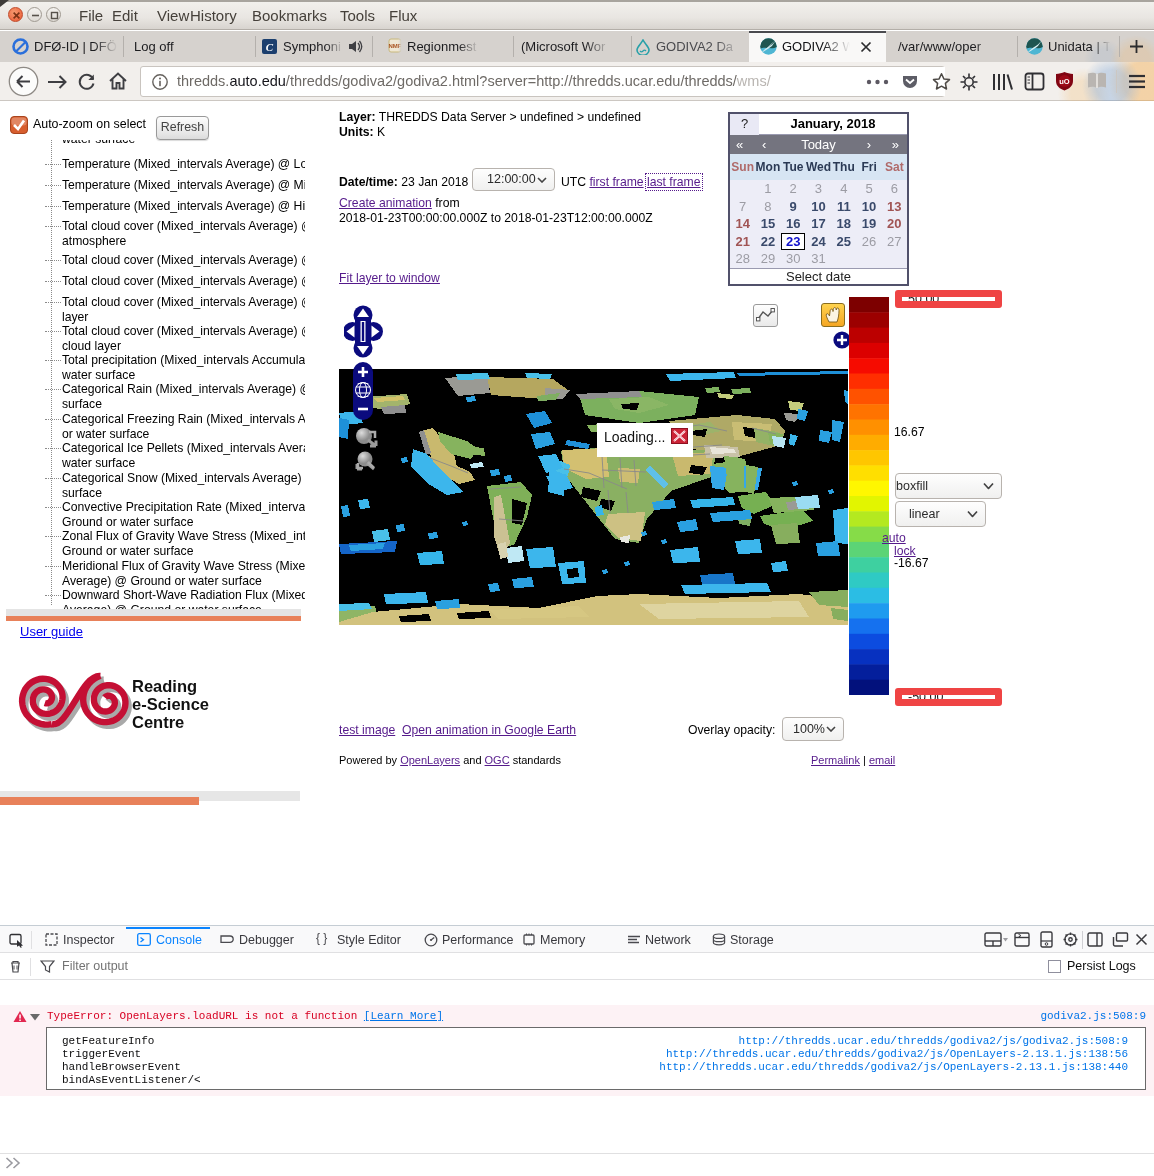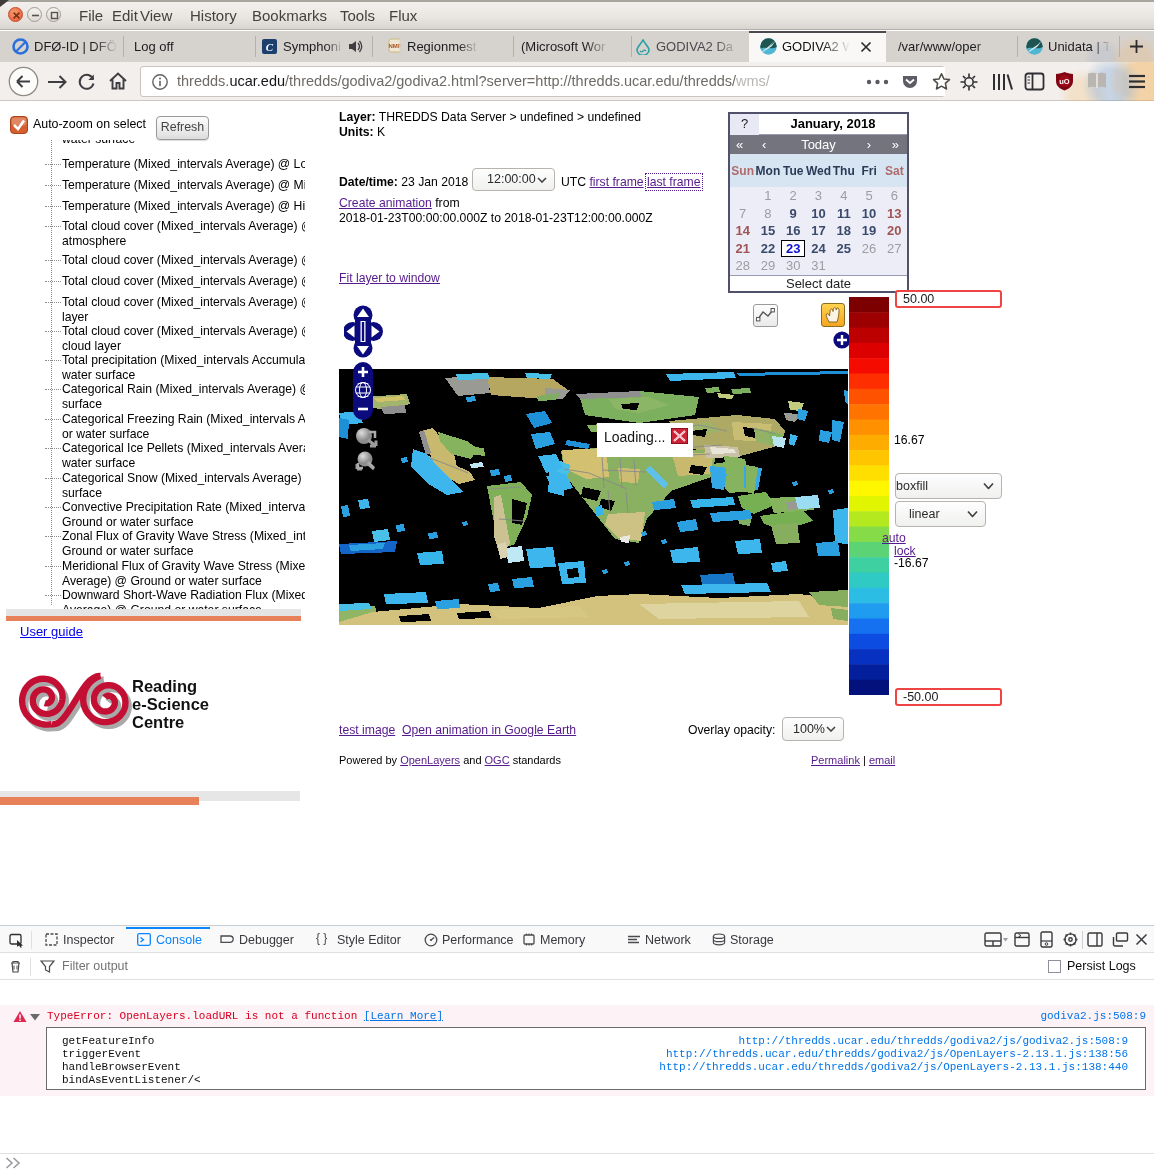--- a/index.html
+++ b/index.html
@@ -37,21 +37,21 @@
   radial-gradient(circle 20px at 30px 28px, rgba(90,140,200,.35) 0 10px, rgba(90,140,200,0) 20px);
 }
 #urlbar { position:absolute; left:140px; top:4px; width:805px; height:31px; background:#fff; border:1px solid #c9c4bf; border-radius:3px; }
 .navicon { position:absolute; }
 
 #content { position:absolute; left:0; top:101px; width:1154px; height:824px; background:#fff; font-size:12.2px; color:#000; }
 a.p { color:#551a8b; text-decoration:underline; }
 a.b { color:#0000ee; text-decoration:underline; }
 .sel { position:absolute; background:linear-gradient(#fefefe,#f0f0ef); border:1px solid #b8b3ae; border-radius:4px; font-size:12.5px; color:#2b2b2b; }
 .sel .ch { position:absolute; right:7px; top:50%; transform:translateY(-50%); }
-.inp { position:absolute; background:#fff; border:2px solid #ef4444; border-radius:3px; font-size:12.5px; color:#1a1a1a; padding-left:6px; }
+.inp { position:absolute; background:#fff; border:7px solid #ef4444; border-radius:3px; font-size:12.5px; color:#1a1a1a; padding-left:6px; }
 
 .titem { position:absolute; left:62px; white-space:nowrap; overflow:hidden; width:246px; line-height:15px; }
 .tstub { position:absolute; left:45px; width:16px; height:1px; border-top:1px dotted #8a8a8a; }
 .dn { color:#3a4a6b; font-weight:bold; }
 .dr { color:#a05454; font-weight:bold; }
 
 #devtools { position:absolute; left:0; top:925px; width:1154px; height:251px; background:#fff; font-size:12.5px; color:#0c0c0d; }
 .dtab { position:absolute; top:1px; height:26px; line-height:26px; }
 .mono { font-family:"Liberation Mono",monospace; font-size:11px; }
 </style>
@@ -72,21 +72,21 @@
           <path d="M4 7.5 L11 7.5" stroke="#57524b" stroke-width="1.6"></path>
         </svg>
       </div>
  <div class="winbtn" id="btn-max">
         <svg width="15" height="15">
           <rect x="4.5" y="4.5" width="6" height="6" fill="none" stroke="#57524b" stroke-width="1.4"></rect>
         </svg>
       </div>
  <div class="menuitem" style="left:79px">File</div>
  <div class="menuitem" style="left:112px">Edit</div>
- <div class="menuitem" style="left:140px">View</div>
+ <div class="menuitem" style="left:157px">View</div>
  <div class="menuitem" style="left:190px">History</div>
  <div class="menuitem" style="left:252px">Bookmarks</div>
  <div class="menuitem" style="left:340px">Tools</div>
  <div class="menuitem" style="left:389px">Flux</div>
 </div>
 
 <div id="tabbar">
  <div id="wmtab"></div>
  <div class="tabsep" style="left:123px"></div>
  <div class="tabsep" style="left:255px"></div>
@@ -168,21 +168,21 @@
       </svg>
  <svg class="navicon" style="left:107px;top:8px" width="22" height="22">
         <path d="M3 11 L11 3.5 L19 11 M5.5 9 V18.5 H9.5 V13 H12.5 V18.5 H16.5 V9" stroke="#3e3e42" stroke-width="1.9" fill="none"></path>
       </svg>
  <div id="urlbar">
   <svg class="abs" style="left:11px;top:7px" width="16" height="16">
           <circle cx="8" cy="8" r="7.2" fill="none" stroke="#66625e" stroke-width="1.4"></circle>
           <circle cx="8" cy="4.6" r="1" fill="#66625e"></circle>
           <rect x="7.2" y="6.8" width="1.6" height="5.4" fill="#66625e"></rect>
         </svg>
-  <div class="abs" style="left:36px;top:6px;font-size:14.5px;color:#6e6a66;white-space:nowrap;width:790px;overflow:hidden">thredds.<span style="color:#15141a">ucar.edu</span>/thredds/godiva2/godiva2.html?server=http://thredds.ucar.edu/thredds/<span style="color:#b9b5b1">wms/</span></div>
+  <div class="abs" style="left:36px;top:6px;font-size:14.5px;color:#6e6a66;white-space:nowrap;width:790px;overflow:hidden">thredds.<span style="color:#15141a">auto.edu</span>/thredds/godiva2/godiva2.html?server=http://thredds.ucar.edu/thredds/<span style="color:#b9b5b1">wms/</span></div>
   <div class="abs" style="left:716px;top:0;width:88px;height:29px;background:#fff"></div>
   <div class="abs" style="left:706px;top:0;width:10px;height:29px;background:linear-gradient(90deg,rgba(255,255,255,0),#fff)"></div>
   <svg class="abs" style="left:725px;top:12px" width="24" height="6">
           <circle cx="3" cy="3" r="2.2" fill="#5c5862"></circle>
           <circle cx="11.5" cy="3" r="2.2" fill="#5c5862"></circle>
           <circle cx="20" cy="3" r="2.2" fill="#5c5862"></circle>
         </svg>
   <svg class="abs" style="left:760px;top:6px" width="18" height="18">
           <path d="M2 3 H16 V8 a7 7 0 0 1 -14 0 Z" fill="#5d5d66"></path>
           <path d="M5 6.5 L9 10 L13 6.5" stroke="#fff" stroke-width="1.8" fill="none"></path>
@@ -546,21 +546,21 @@
  </div>
  <div style="position:relative;height:19px;background:#74747f;color:#fff;line-height:19px">
    <span style="position:absolute;left:6px">«</span>
           <span style="position:absolute;left:32px">‹</span>
    <span style="position:absolute;left:0;width:100%;text-align:center">Today</span>
    <span style="position:absolute;right:36px">›</span>
           <span style="position:absolute;right:8px">»</span>
  </div>
  <table style="border-collapse:collapse;width:100%;table-layout:fixed;font-size:13px;text-align:center">
   <tbody>
-            <tr style="background:#d7e5f3;height:33px;color:#2b3a55;font-weight:bold;font-size:12px">
+            <tr style="background:#d7e5f3;height:26px;color:#2b3a55;font-weight:bold;font-size:12px">
               <td style="color:#b06a6a">Sun</td>
               <td>Mon</td>
               <td>Tue</td>
               <td>Wed</td>
               <td>Thu</td>
               <td>Fri</td>
               <td style="color:#b06a6a">Sat</td>
             </tr>
  </tbody>
         </table>
@@ -638,21 +638,21 @@
 <rect x="0" y="275.5" width="40" height="15.8" fill="#2fcac4"></rect>
 <rect x="0" y="290.8" width="40" height="15.9" fill="#2bbde4"></rect>
 <rect x="0" y="306.2" width="40" height="15.8" fill="#1f9bef"></rect>
 <rect x="0" y="321.5" width="40" height="15.8" fill="#1571ef"></rect>
 <rect x="0" y="336.8" width="40" height="15.8" fill="#0c4ce0"></rect>
 <rect x="0" y="352.1" width="40" height="15.8" fill="#0731c0"></rect>
 <rect x="0" y="367.4" width="40" height="15.8" fill="#041f9c"></rect>
 <rect x="0" y="382.7" width="40" height="15.8" fill="#02117c"></rect>
       </svg>
 <input class="inp" style="left: 895px; top: 189px; width: 107px; height: 18px;" value="50.00">
-<div class="abs" style="left:894px;top:332px">16.67</div>
+<div class="abs" style="left:894px;top:324px">16.67</div>
 <div class="sel" style="left:895px;top:372px;width:107px;height:26px;line-height:24px;">boxfill<svg class="ch" width="11" height="7">
           <path d="M1 1 L5.5 6 L10 1" stroke="#444" stroke-width="1.7" fill="none"></path>
         </svg></div>
 <div class="sel" style="left:895px;top:400px;width:91px;height:26px;line-height:24px;padding-left:13px">linear<svg class="ch" width="11" height="7">
           <path d="M1 1 L5.5 6 L10 1" stroke="#444" stroke-width="1.7" fill="none"></path>
         </svg></div>
 <div class="abs" style="left:882px;top:430px"><a class="p" href="#a">auto</a></div>
 <div class="abs" style="left:894px;top:443px"><a class="p" href="#k">lock</a></div>
 <div class="abs" style="left:894px;top:455px">-16.67</div>
 <input class="inp" style="left: 895px; top: 587px; width: 107px; height: 18px;" value="-50.00">

